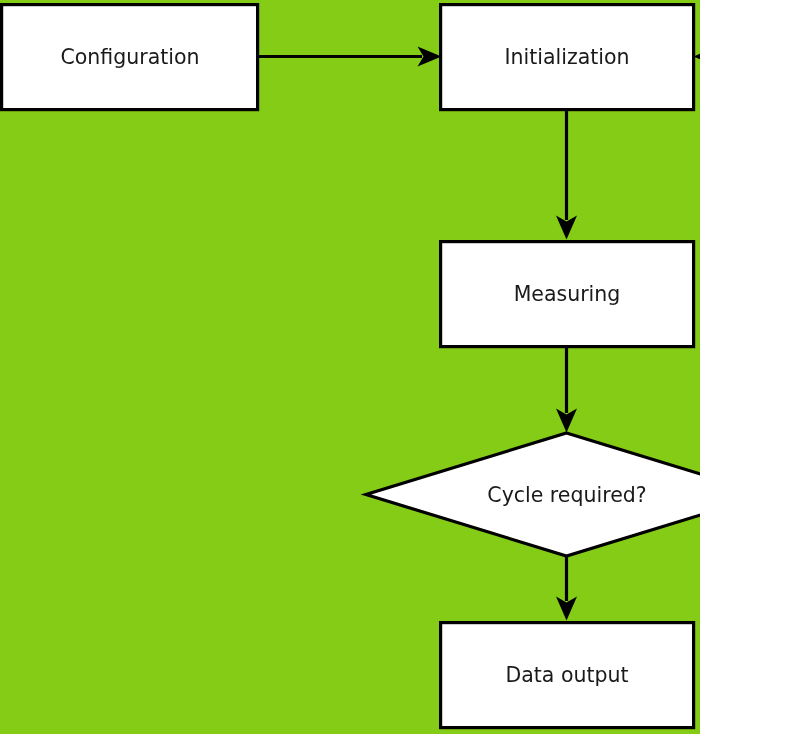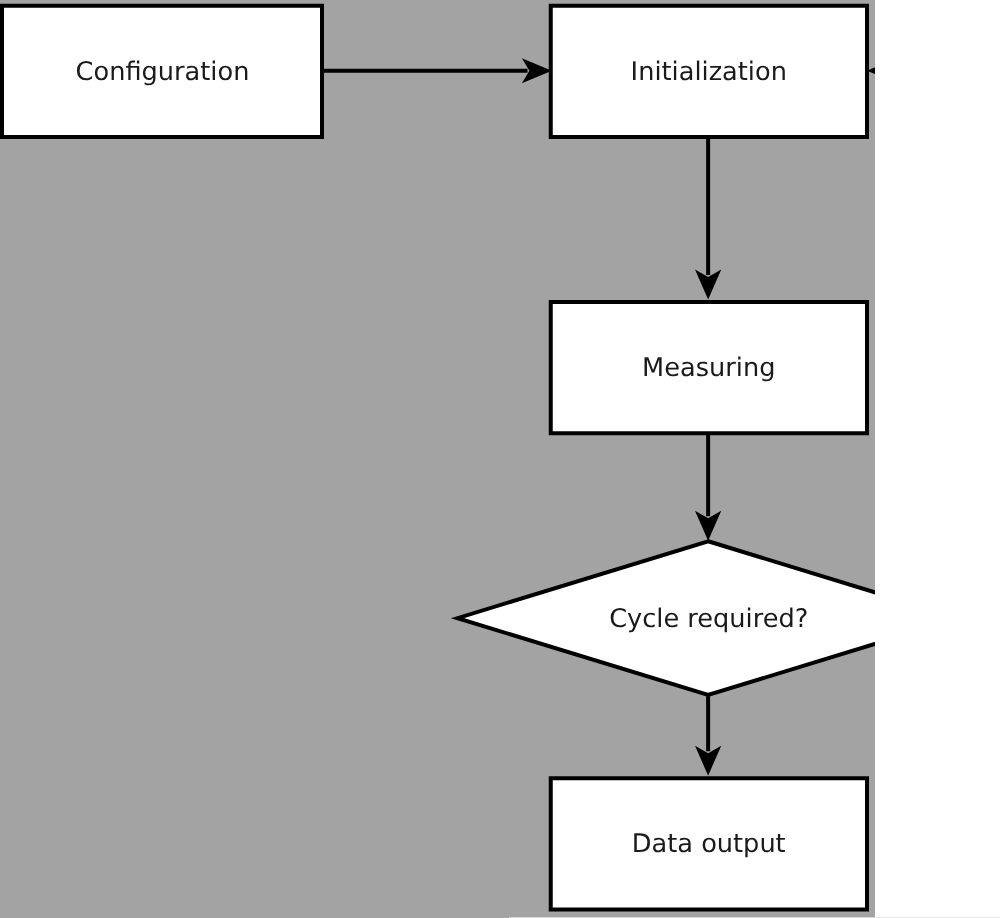--- a/index.html
+++ b/index.html
@@ -8,21 +8,21 @@
     background: #ffffff;
   }
   body {
     font-family: "DejaVu Sans", sans-serif;
     -webkit-font-smoothing: antialiased;
   }
   #canvas {
     position: relative;
     width: 700px;
     height: 734px;
-    background: #a3a3a3;
+    background: #84cc16;
     overflow: hidden;
   }
   #flow-svg {
     position: absolute;
     top: 0;
     left: 0;
     width: 800px;
     height: 734px;
   }
   .node-rect {

